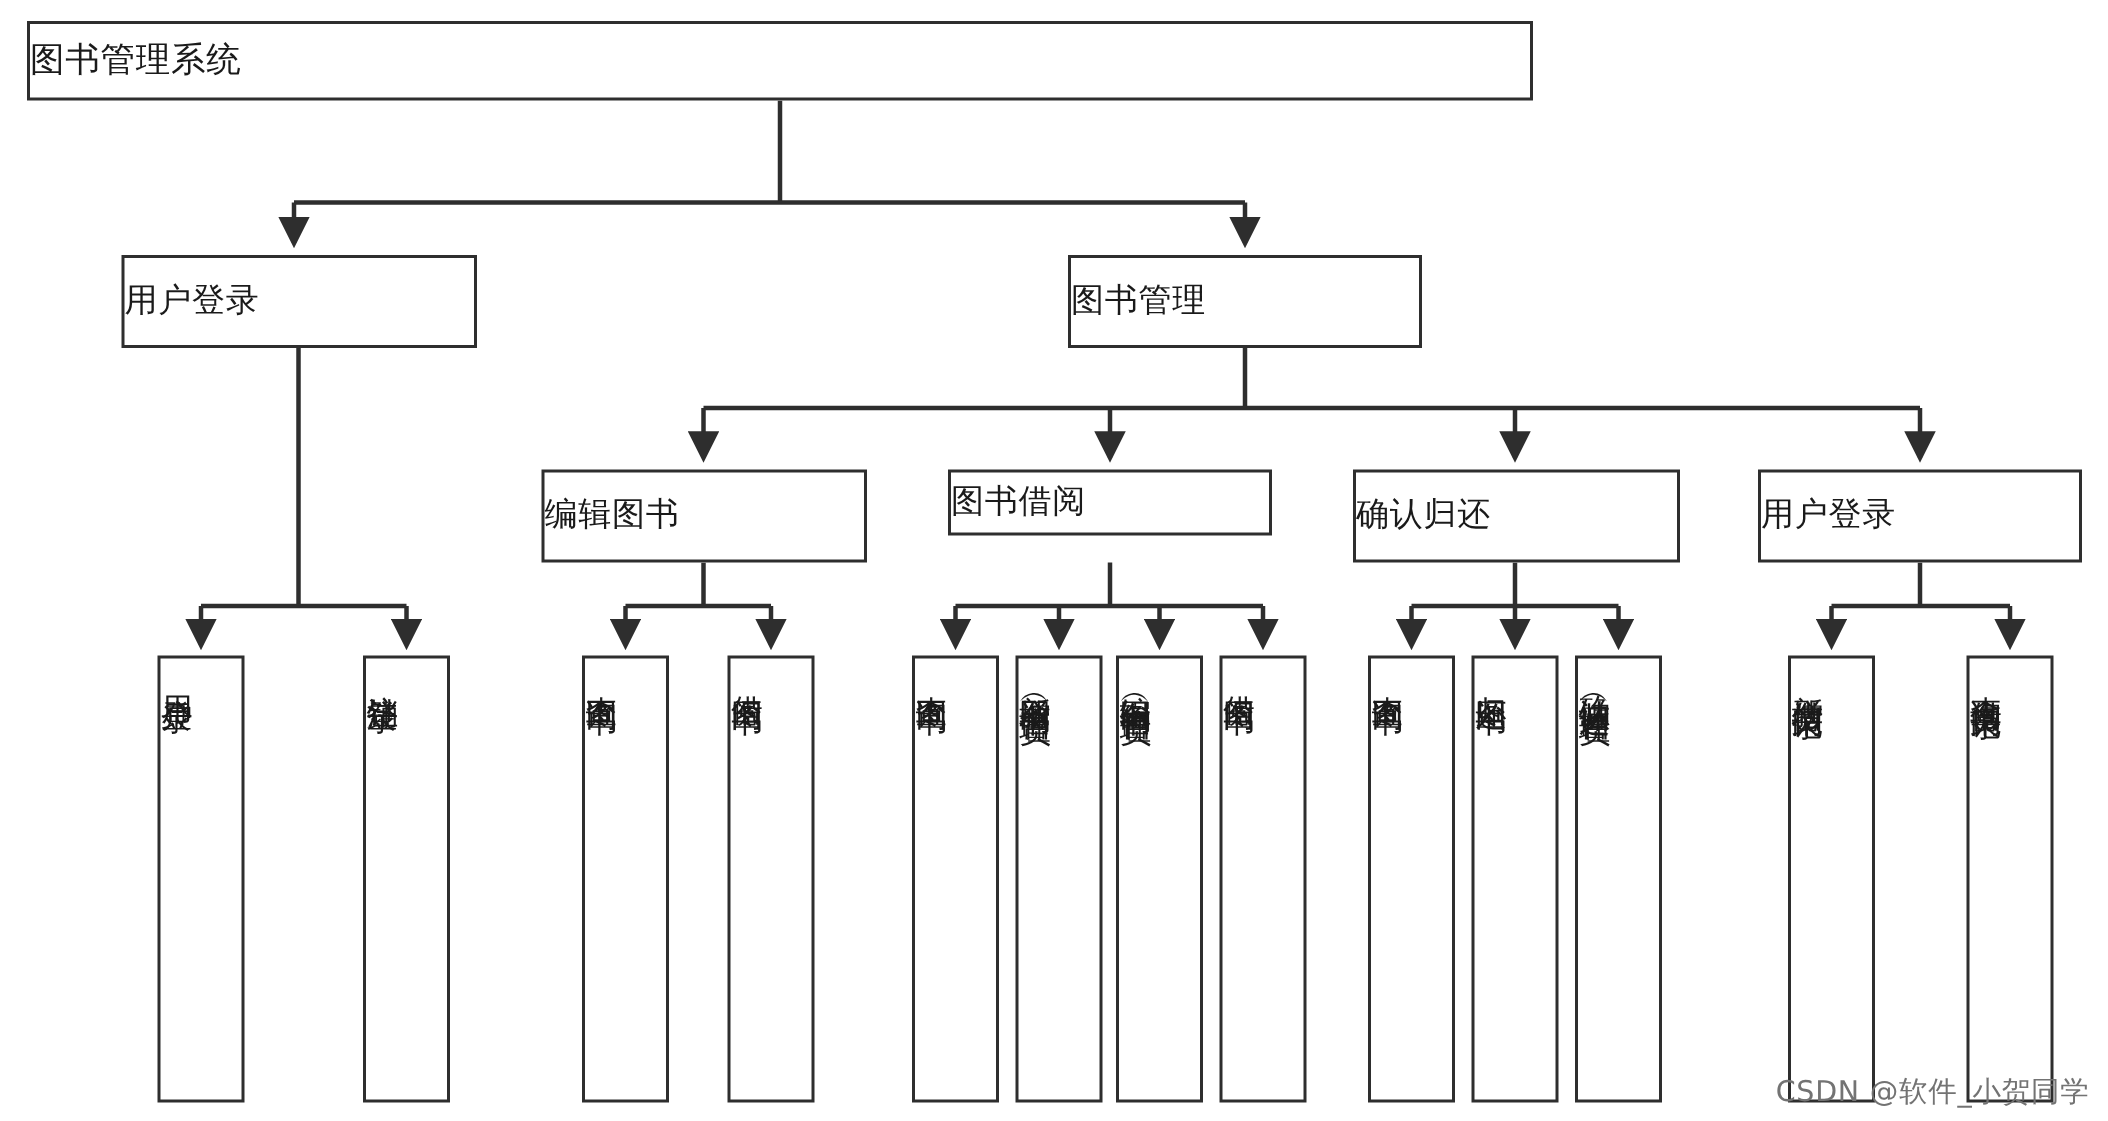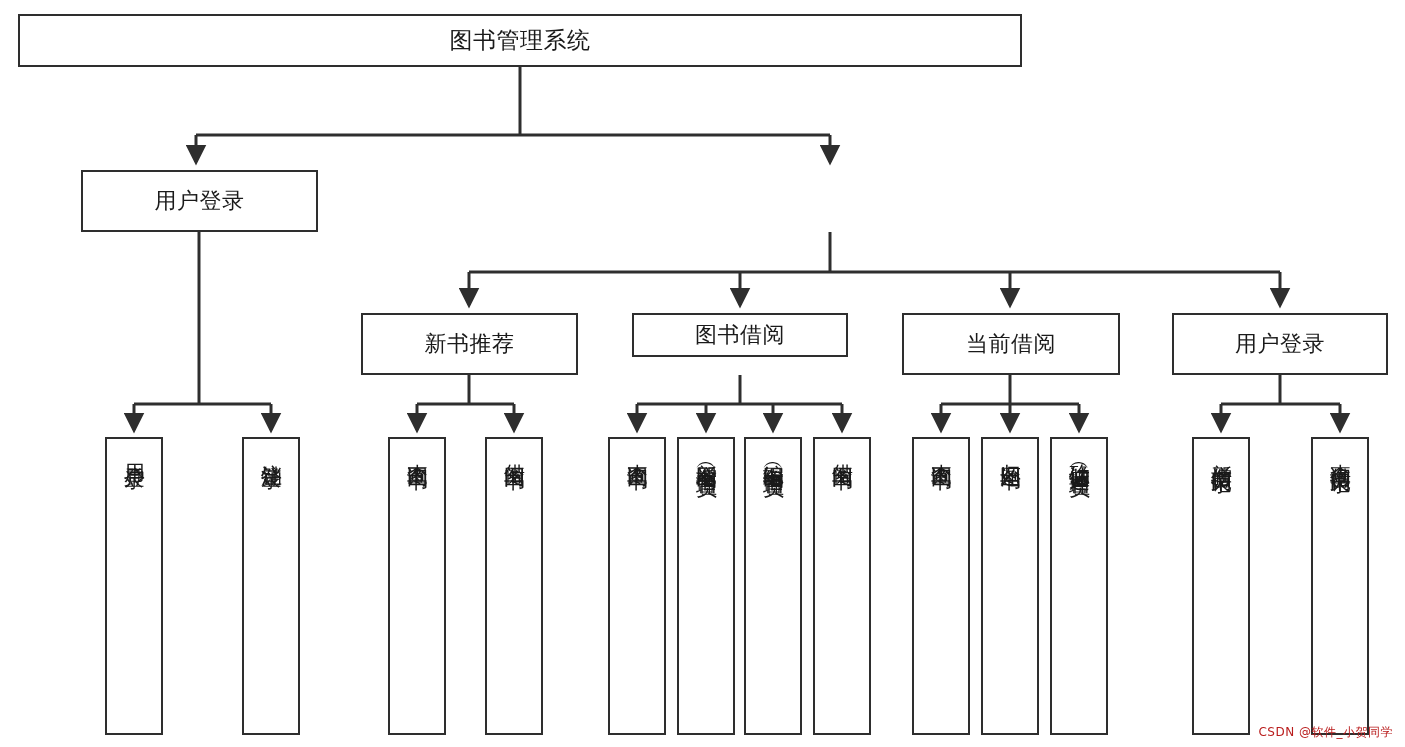--- a/index.html
+++ b/index.html
@@ -24,21 +24,20 @@
     height: 747px;
     pointer-events: none;
   }
   .node {
     position: absolute;
     box-sizing: border-box;
     background: #ffffff;
     border: 2px solid #2e2e2e;
     display: flex;
     align-items: center;
-    justify-content: center;
     color: #1a1a1a;
     z-index: 2;
   }
   .node .label {
     display: block;
     text-align: center;
     line-height: 1.18;
     letter-spacing: 0.5px;
   }
   .node.horizontal .label {
@@ -55,22 +54,22 @@
     font-size: 21px;
     line-height: 1.0;
     letter-spacing: 2px;
     white-space: nowrap;
   }
   .node.root .label { font-size: 23px; }
   .watermark {
     position: absolute;
     right: 12px;
     bottom: 6px;
-    font-size: 12px;
-    color: #b91c1c;
+    font-size: 19px;
+    color: #737373;
     z-index: 5;
     white-space: nowrap;
     letter-spacing: 0.5px;
   }
 </style>
 </head>
 <body>
 
 <div id="canvas">
 
@@ -124,29 +123,32 @@
     </g>
   </svg>
 
   <div class="node horizontal root" style="left:18px; top:14px; width:1004px; height:53px;">
     <span class="label">图书管理系统</span>
   </div>
 
   <div class="node horizontal" style="left:81px; top:170px; width:237px; height:62px;">
     <span class="label">用户登录</span>
   </div>
+  <div class="node horizontal" style="left:712px; top:170px; width:236px; height:62px;">
+    <span class="label">图书管理</span>
+  </div>
 
   <div class="node horizontal" style="left:361px; top:313px; width:217px; height:62px;">
-    <span class="label">新书推荐</span>
+    <span class="label">编辑图书</span>
   </div>
   <div class="node horizontal" style="left:632px; top:313px; width:216px; height:44px;">
     <span class="label">图书借阅</span>
   </div>
   <div class="node horizontal" style="left:902px; top:313px; width:218px; height:62px;">
-    <span class="label">当前借阅</span>
+    <span class="label">确认归还</span>
   </div>
   <div class="node horizontal" style="left:1172px; top:313px; width:216px; height:62px;">
     <span class="label">用户登录</span>
   </div>
 
   <div class="node vertical" style="left:105px; top:437px; width:58px; height:298px;">
     <span class="label">用户登录</span>
   </div>
   <div class="node vertical" style="left:242px; top:437px; width:58px; height:298px;">
     <span class="label">注销登录</span>

